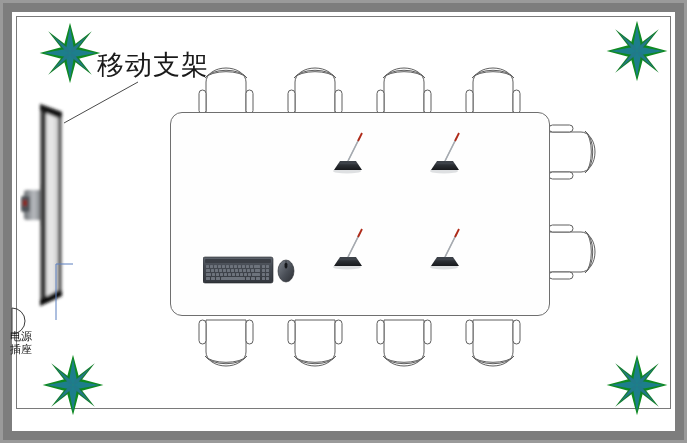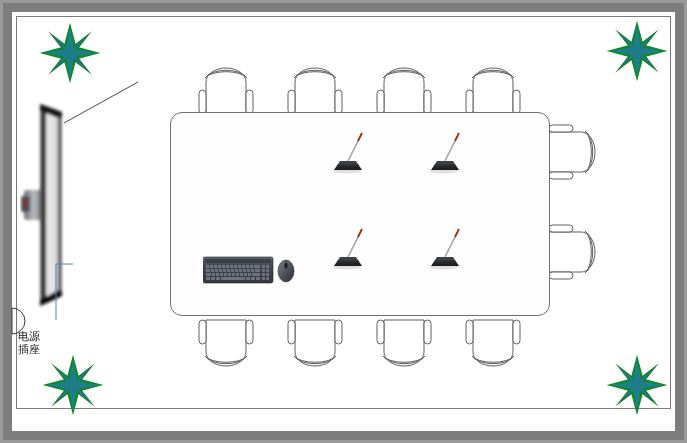--- a/index.html
+++ b/index.html
@@ -46,21 +46,20 @@
     font-weight:500;
   }
   .leader-line{position:absolute;left:60px;top:80px;width:80px;height:45px;}
 
   
   .socket-label{
     position:absolute;left:10px;top:330px;
     font-family:"DejaVu Sans","Liberation Sans",sans-serif;
     font-size:11px;line-height:13px;color:#111;
     width:34px;
-    margin-left:8px;
   }
   .socket-art{position:absolute;left:10px;top:300px;width:60px;height:40px;}
   .socket-wire{position:absolute;left:30px;top:262px;width:45px;height:60px;}
 
   
   .plant{position:absolute;width:66px;height:66px;}
   .plant.p-tl{left:37px;top:20px;}
   .plant.p-tr{left:604px;top:18px;}
   .plant.p-bl{left:40px;top:352px;}
   .plant.p-br{left:604px;top:352px;}
@@ -191,20 +190,21 @@
         <path d="M50 90 L44 56 L50 50 L56 56 Z" fill="#1d7e8c"></path>
         <path d="M10 50 L44 44 L50 50 L44 56 Z" fill="#1d7e8c"></path>
         <path d="M76 24 L57 47 L50 50 L53 43 Z" fill="#22798a"></path>
         <path d="M76 76 L53 57 L50 50 L57 53 Z" fill="#22798a"></path>
         <path d="M24 76 L43 53 L50 50 L47 57 Z" fill="#22798a"></path>
         <path d="M24 24 L47 43 L50 50 L43 47 Z" fill="#22798a"></path>
       </g>
     </svg>
   </div>
 
+  <div class="title-label">移动支架</div>
 
   <svg class="leader-line" viewBox="0 0 80 45">
     <line x1="78" y1="2" x2="4" y2="43" stroke="#4a4a4a" stroke-width="1"></line>
   </svg>
 
   <div class="display-unit">
     <svg viewBox="0 0 62 214" width="62" height="214">
       <defs>
         <linearGradient id="bezelG" x1="0" y1="0" x2="1" y2="0">
           <stop offset="0%" stop-color="#6f6f6f"></stop>

